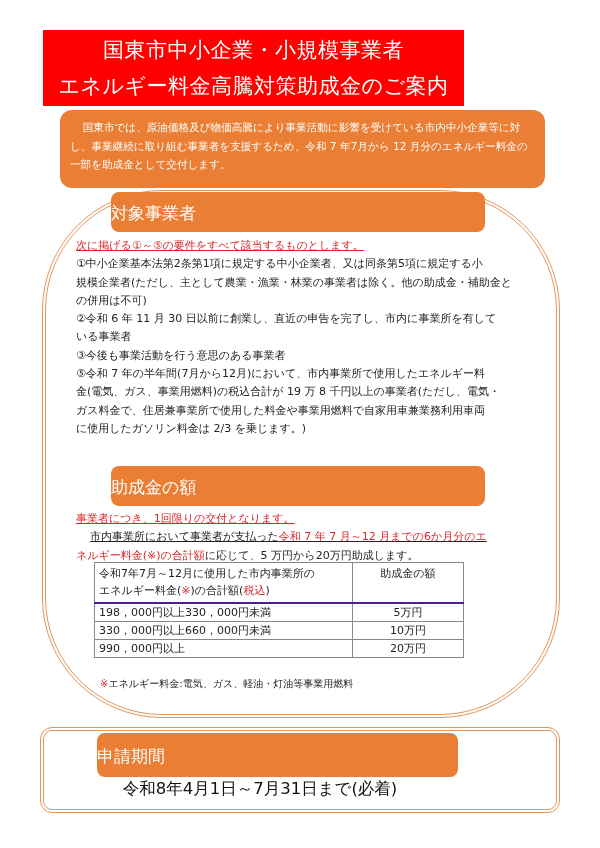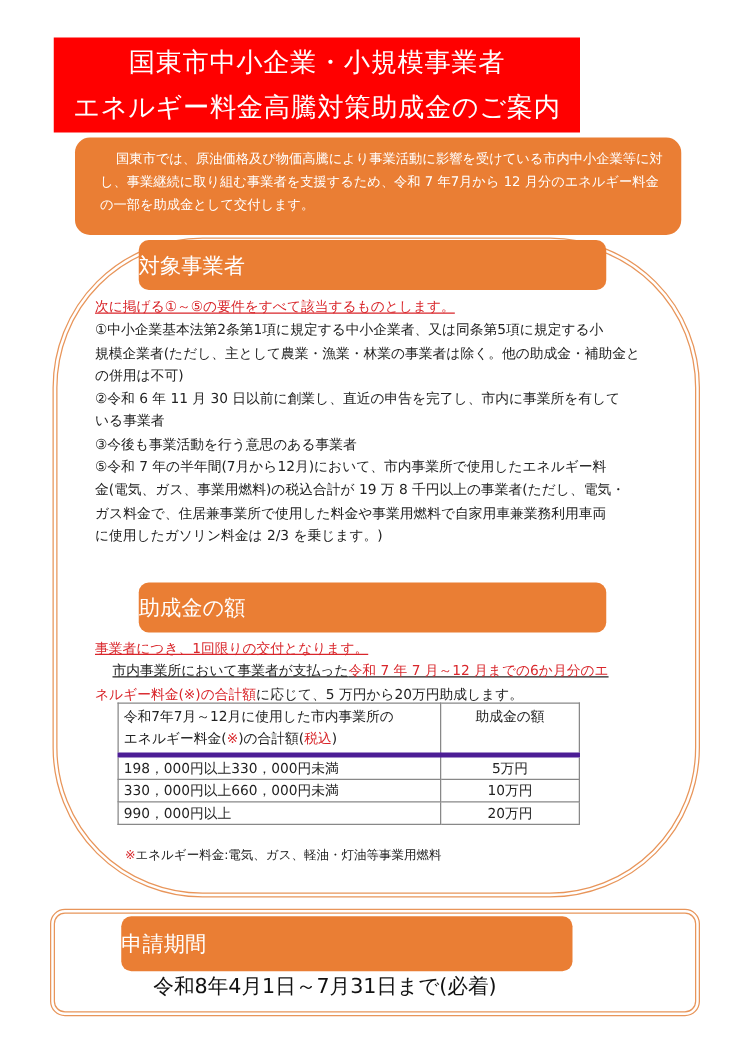--- a/index.html
+++ b/index.html
@@ -12,21 +12,21 @@
   .title-banner {
     left:43px; top:30px; width:421px; height:76px; background:#ff0000;
     color:#ffffff; text-align:center; font-size:21px; line-height:36px;
     display:flex; flex-direction:column; justify-content:center;
   }
   .title-banner div { letter-spacing:0.5px; }
   
   .intro-box {
     left:60px; top:110px; width:485px; height:78px; background:#ea7e34;
     border-radius:12px; color:#ffffff; font-size:10.6px; line-height:18.5px;
-    padding:8px 10px 0 20px; box-sizing:border-box;
+    padding:8px 10px 0 10px; box-sizing:border-box;
   }
   .intro-box p { margin:0; text-indent:1.2em; }
   
   .frame {
     border:4px double #e8955a; box-sizing:border-box;
   }
   .frame-main { left:42px; top:190px; width:518px; height:528px; border-radius:120px; }
   .frame-period { left:40px; top:727px; width:520px; height:86px; border-radius:12px; }
   
   .section-header {
@@ -44,21 +44,21 @@
   .amount-text { left:76px; top:510px; width:470px; }
   .indent { padding-left:14px; }
   .red { color:#d9262b; }
   
   table.grant {
     position:absolute; left:94px; top:562px; width:370px; border-collapse:collapse;
     font-size:11px; color:#222;
   }
   table.grant td { border:1px solid #888; padding:0 4px; height:17px; line-height:17px; }
   table.grant tr.head td { height:37px; line-height:17px; vertical-align:top; padding-top:2px; }
-  table.grant tr.head { border-bottom:4px solid #4c1d95; }
+  table.grant tr.head { border-bottom:2px solid #4c1d95; }
   table.grant td.amt { text-align:center; width:102px; }
   .footnote { left:100px; top:677px; font-size:10px; color:#222; }
   .period-date { left:40px; top:778px; width:440px; text-align:center; font-size:16.5px; color:#111; }
 </style>
 </head>
 <body>
 
 <div class="abs title-banner">
   <div>国東市中小企業・小規模事業者</div>
   <div>エネルギー料金高騰対策助成金のご案内</div>

